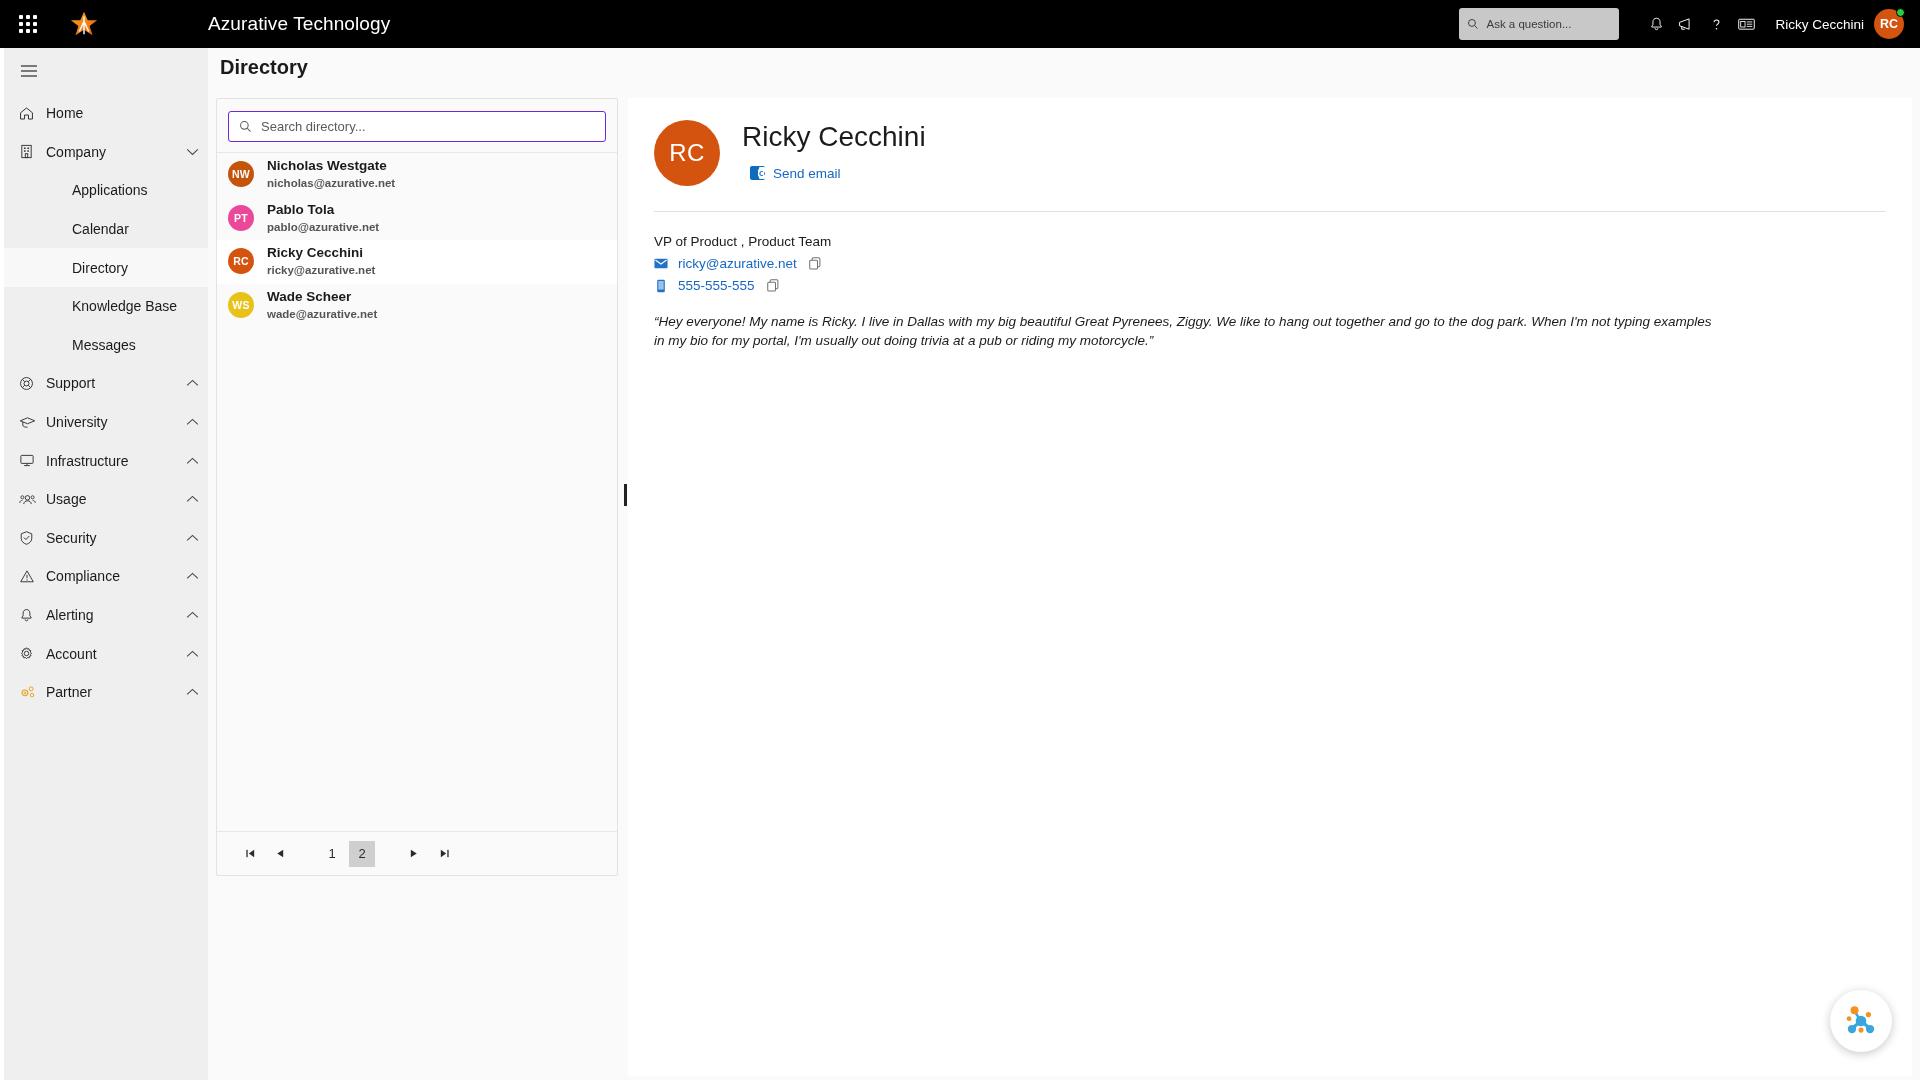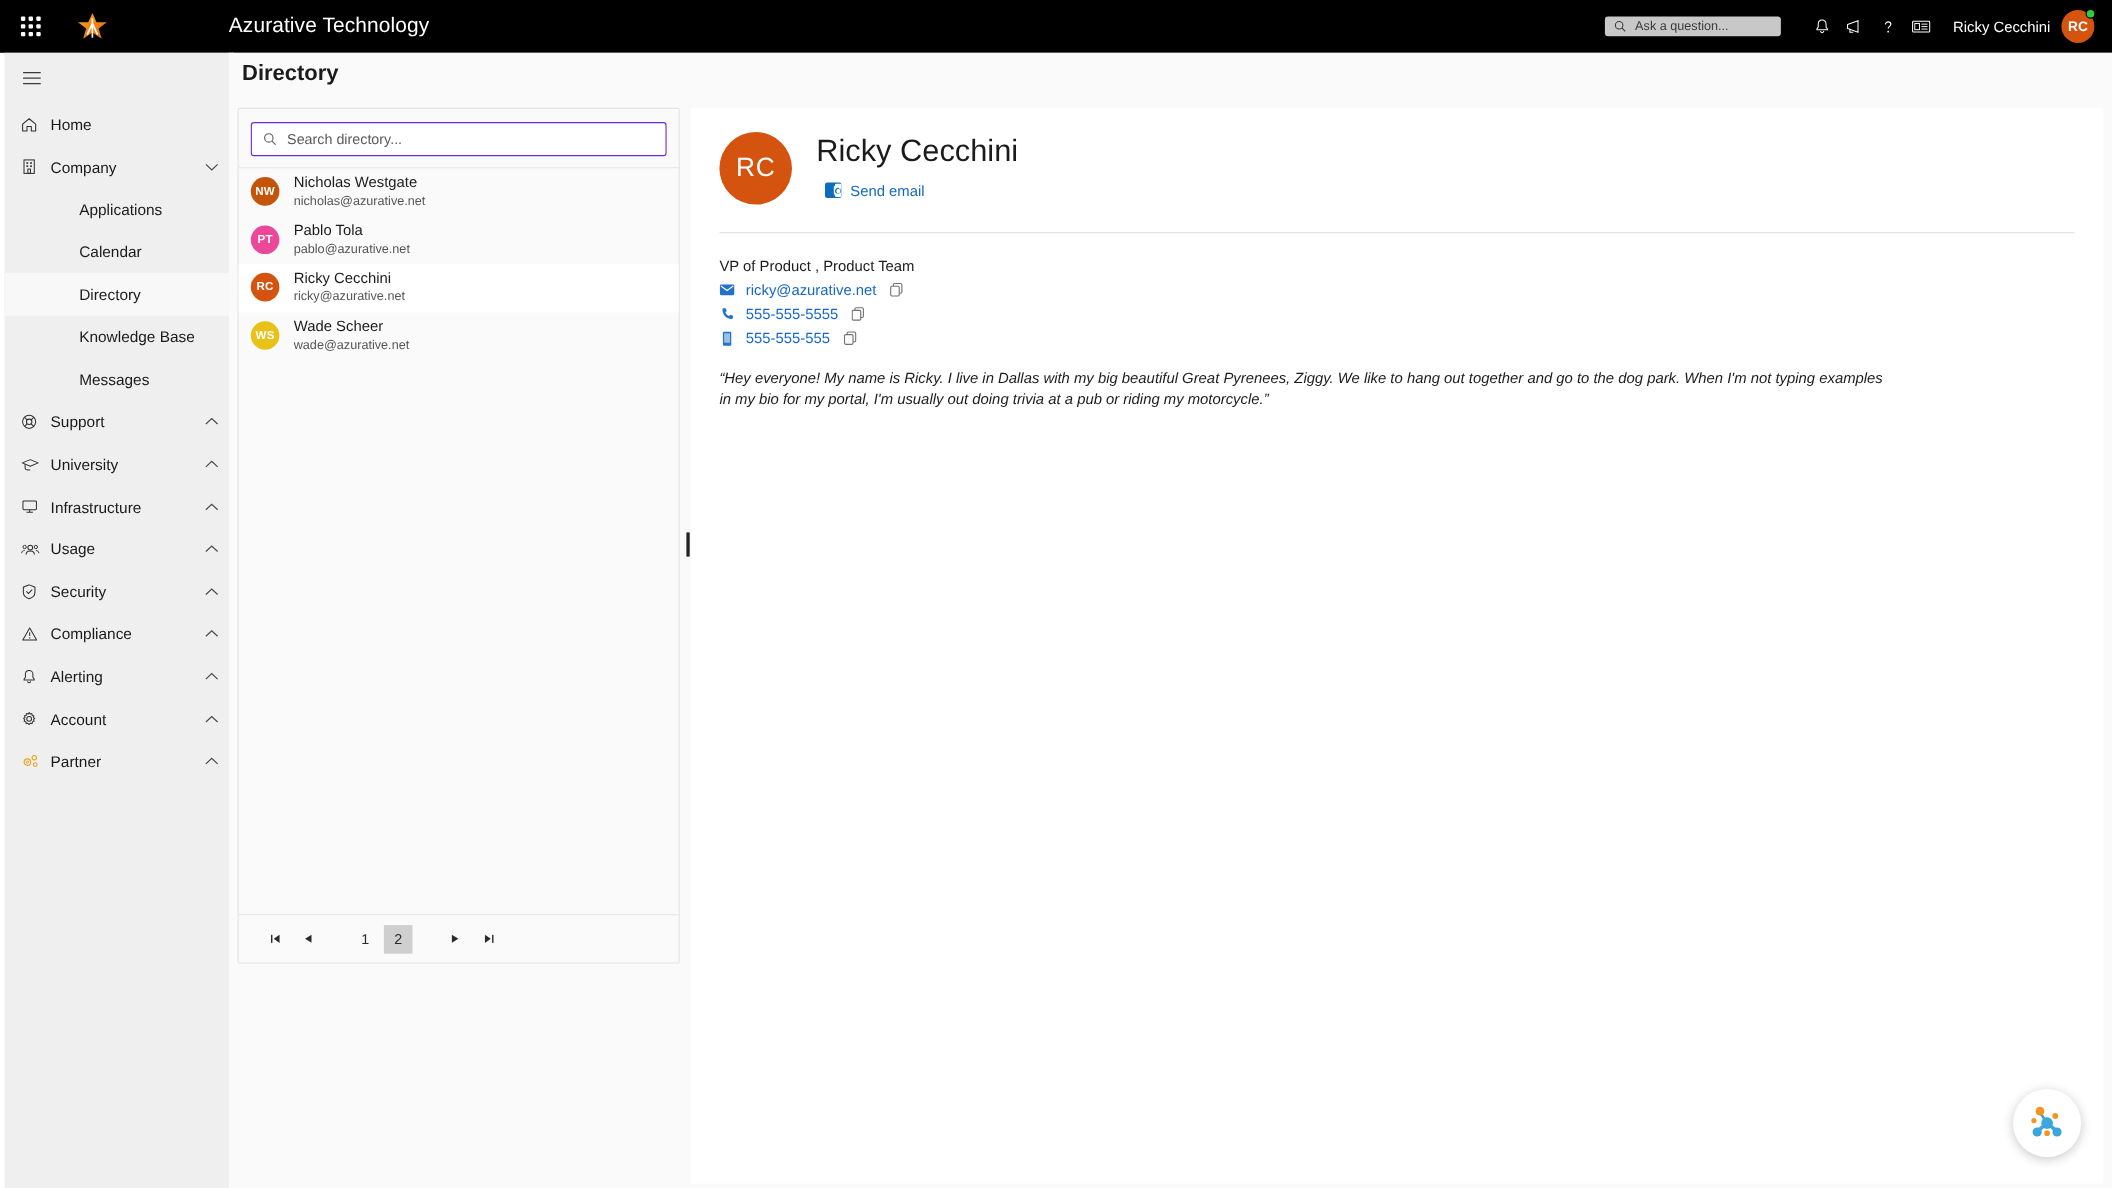--- a/index.html
+++ b/index.html
@@ -29,21 +29,21 @@
   .brand-logo { width: 56px; height: 48px; display:flex; align-items:center; justify-content:center; }
   .app-title {
     color: #ffffff; font-size: 19px; font-weight: 400;
     margin-left: 96px; letter-spacing: .1px;
     white-space: nowrap;
   }
   .topbar-right {
     margin-left: auto; display: flex; align-items: center; height: 48px; padding-right: 10px;
   }
   .qsearch {
-    width: 160px; height: 18px; background: #c8c8c8; border-radius: 3px;
+    width: 160px; height: 32px; background: #c8c8c8; border-radius: 3px;
     display: flex; align-items: center; padding: 0 8px; margin-right: 22px;
   }
   .qsearch svg { flex: none; }
   .qsearch span { font-size: 11.5px; color: #3b3b3b; margin-left: 7px; white-space: nowrap; }
   .tb-icon {
     width: 30px; height: 48px; display: flex; align-items: center; justify-content: center;
     cursor: pointer; color: #ffffff;
   }
   .tb-user {
     color: #ffffff; font-size: 13.5px; margin: 0 10px 0 14px; white-space: nowrap;
@@ -104,21 +104,21 @@
   .person-row {
     height: 43.5px; display: flex; align-items: center; padding-left: 11px;
     cursor: pointer; border-bottom: 1px solid transparent;
   }
   .person-row.selected { background: #ffffff; }
   .p-avatar {
     width: 26px; height: 26px; border-radius: 50%; flex: none;
     color: #fff; font-size: 10.5px; font-weight: 600;
     display: flex; align-items: center; justify-content: center; letter-spacing: .2px;
   }
-  .p-text { margin-left: 13px; line-height: 1.25; }
+  .p-text { margin-left: 13px; line-height: 1.25; font-weight: bold; }
   .p-name { font-size: 13.5px; color: #1b1b1b; }
   .p-mail { font-size: 11.5px; color: #555555; margin-top: 1px; }
   .pager {
     position: absolute; left: 0; bottom: 0; width: 100%;
     border-top: 1px solid #e7e7e7; height: 44px;
     display: flex; align-items: center; padding-left: 20px; gap: 4px;
   }
   .pg-btn {
     min-width: 26px; height: 26px; display: flex; align-items: center; justify-content: center;
     font-size: 13px; color: #2b2b2b; cursor: pointer; padding: 0 6px;
@@ -579,34 +579,20 @@
       </span>
       <span class="val">ricky@azurative.net</span>
       <span class="copy">
         <svg width="12" height="13" viewBox="0 0 13 14">
           <rect x="3.4" y="0.8" width="8.4" height="9.6" rx="1.2" fill="none" stroke="#707070" stroke-width="1.1"></rect>
           <rect x="0.8" y="3.4" width="8.4" height="9.6" rx="1.2" fill="#fff" stroke="#707070" stroke-width="1.1"></rect>
         </svg>
       </span>
     </div>
 
-    <div class="d-line">
-      <span class="ci">
-        <svg width="13" height="13" viewBox="0 0 14 14">
-          <path d="M3 1.4 5 1.4 6.1 4.1 4.7 5.2c.7 1.6 2 3 3.6 3.8l1.2-1.4 2.7 1.1v2c0 .6-.5 1.1-1.1 1.1C6 11.9 2.1 8 1.9 2.5 1.9 1.9 2.4 1.4 3 1.4z" fill="#2272c8"></path>
-        </svg>
-      </span>
-      <span class="val">555-555-5555</span>
-      <span class="copy">
-        <svg width="12" height="13" viewBox="0 0 13 14">
-          <rect x="3.4" y="0.8" width="8.4" height="9.6" rx="1.2" fill="none" stroke="#707070" stroke-width="1.1"></rect>
-          <rect x="0.8" y="3.4" width="8.4" height="9.6" rx="1.2" fill="#fff" stroke="#707070" stroke-width="1.1"></rect>
-        </svg>
-      </span>
-    </div>
 
     <div class="d-line">
       <span class="ci">
         <svg width="10" height="14" viewBox="0 0 10 14">
           <rect x="1.2" y="0.7" width="7.6" height="12.6" rx="1.2" fill="#2272c8"></rect>
           <rect x="2.3" y="2" width="5.4" height="8.6" fill="#fff" opacity=".55"></rect>
         </svg>
       </span>
       <span class="val">555-555-555</span>
       <span class="copy">

